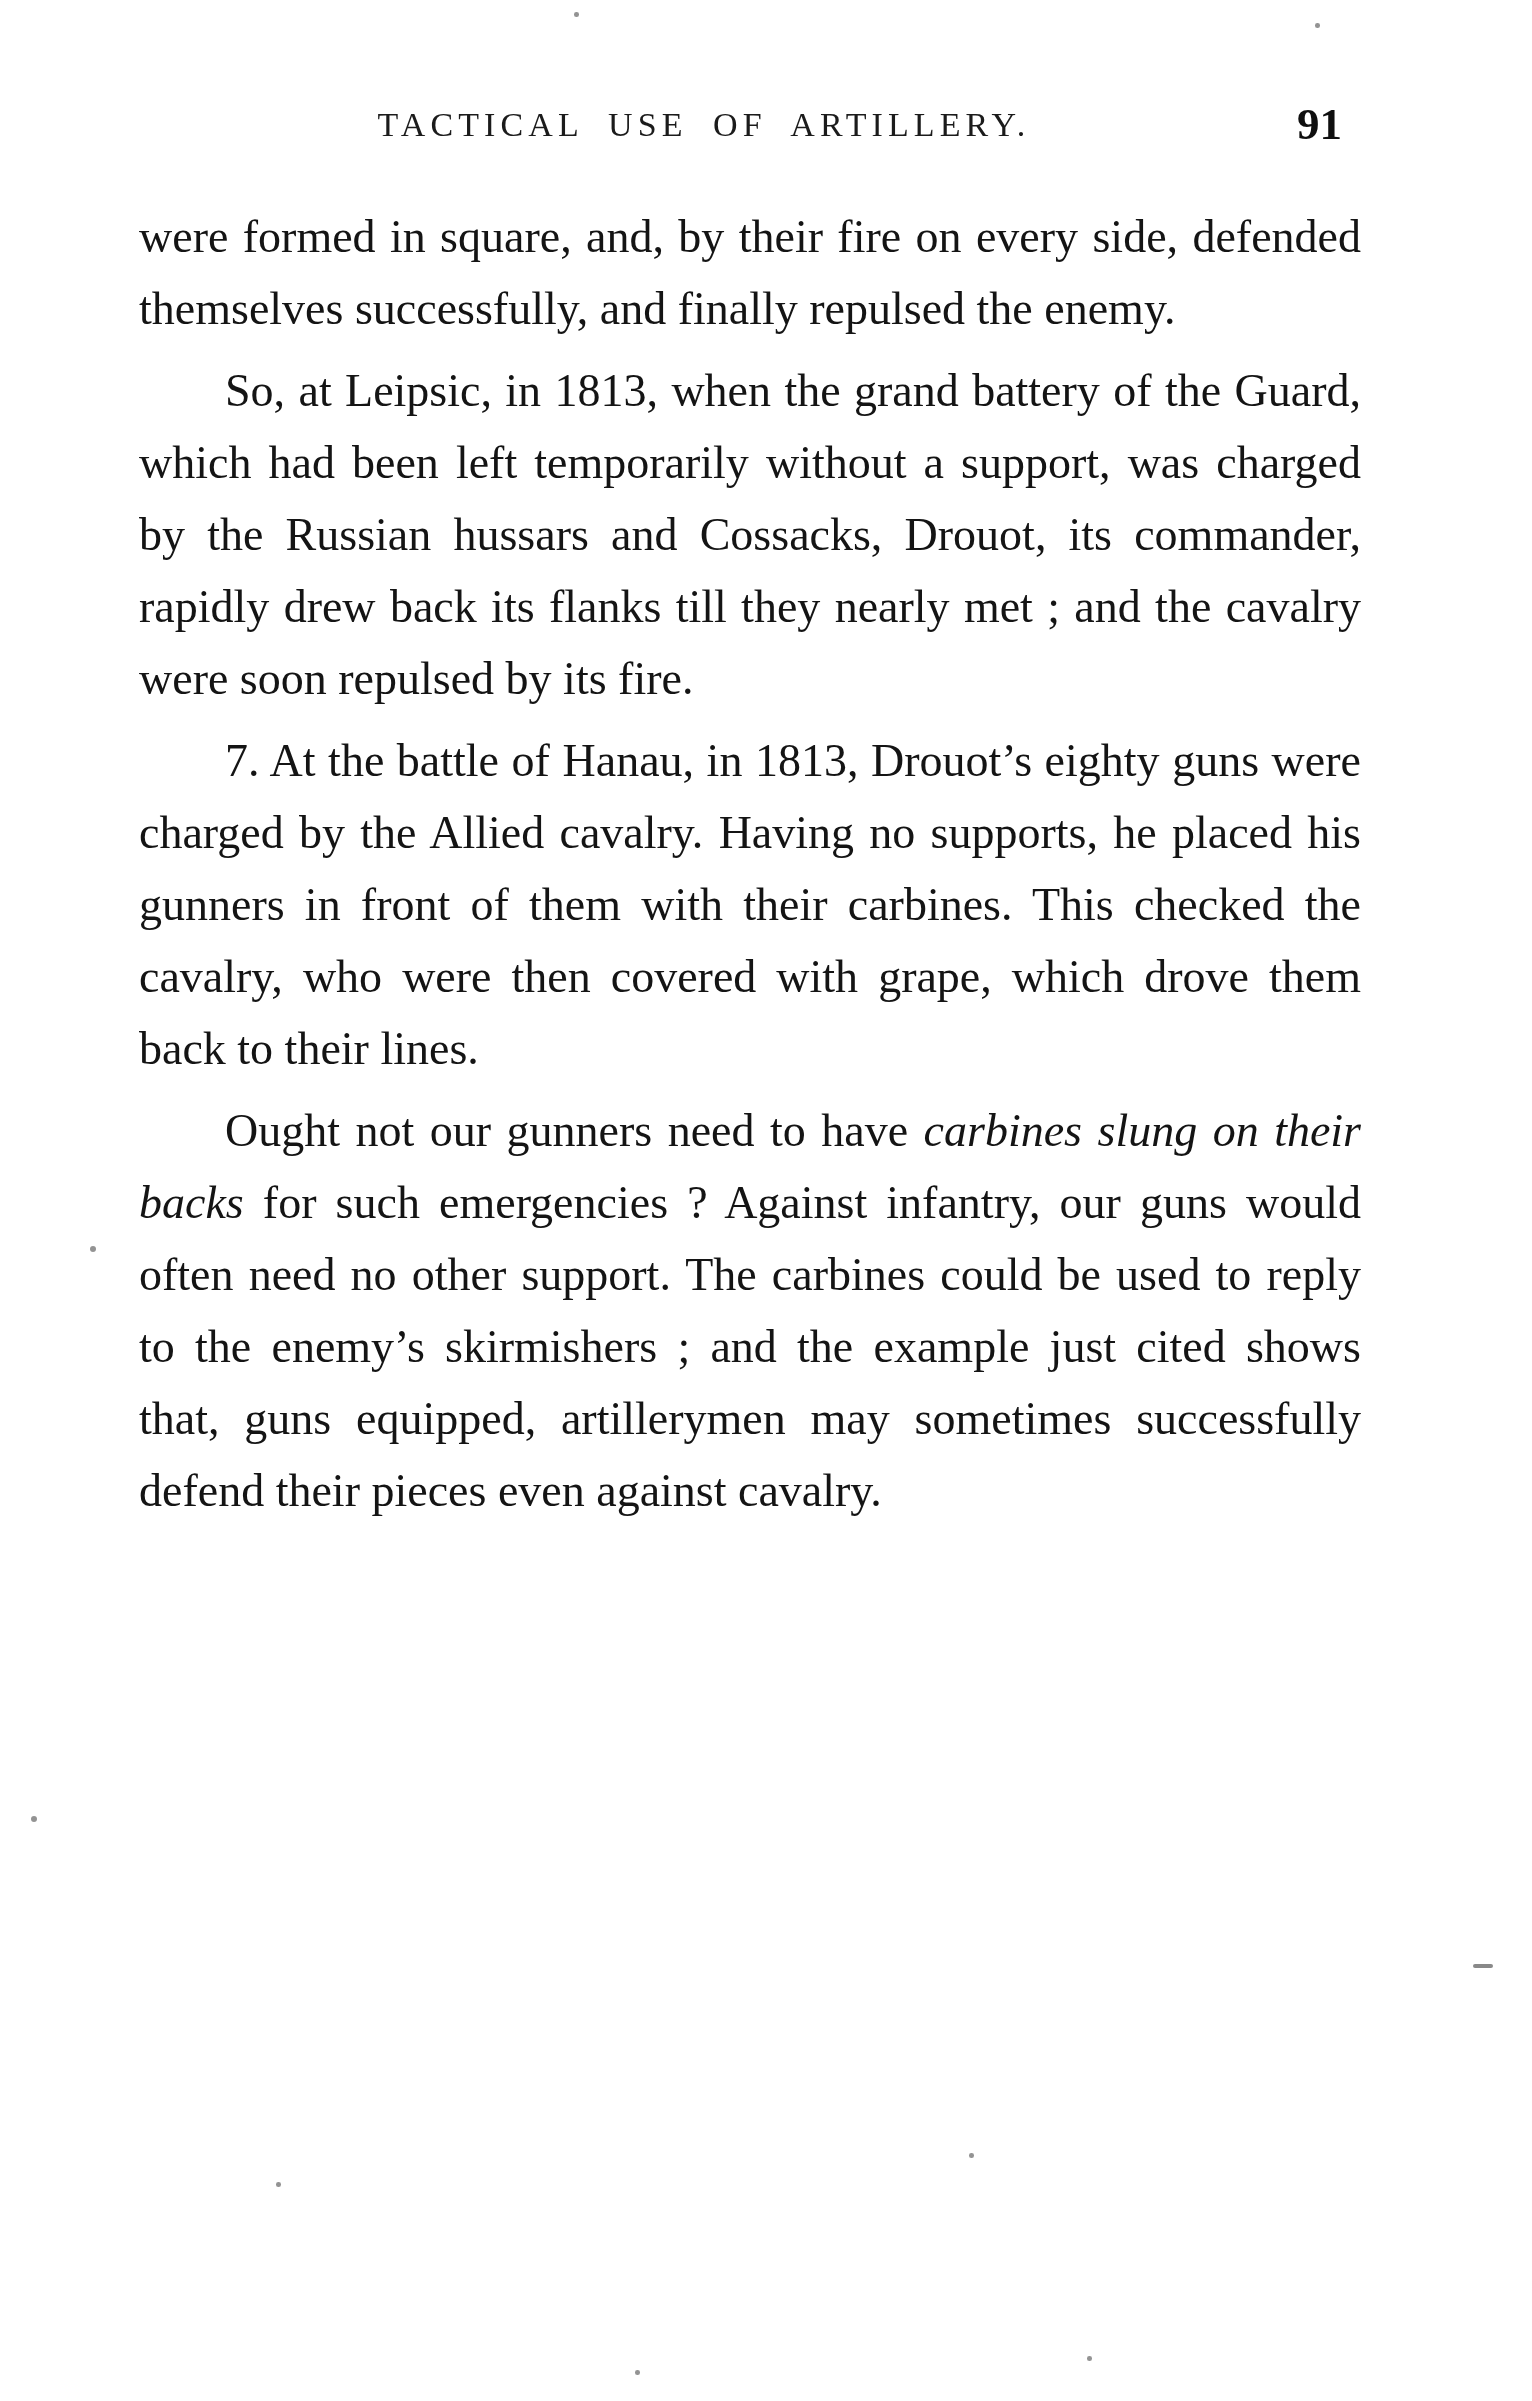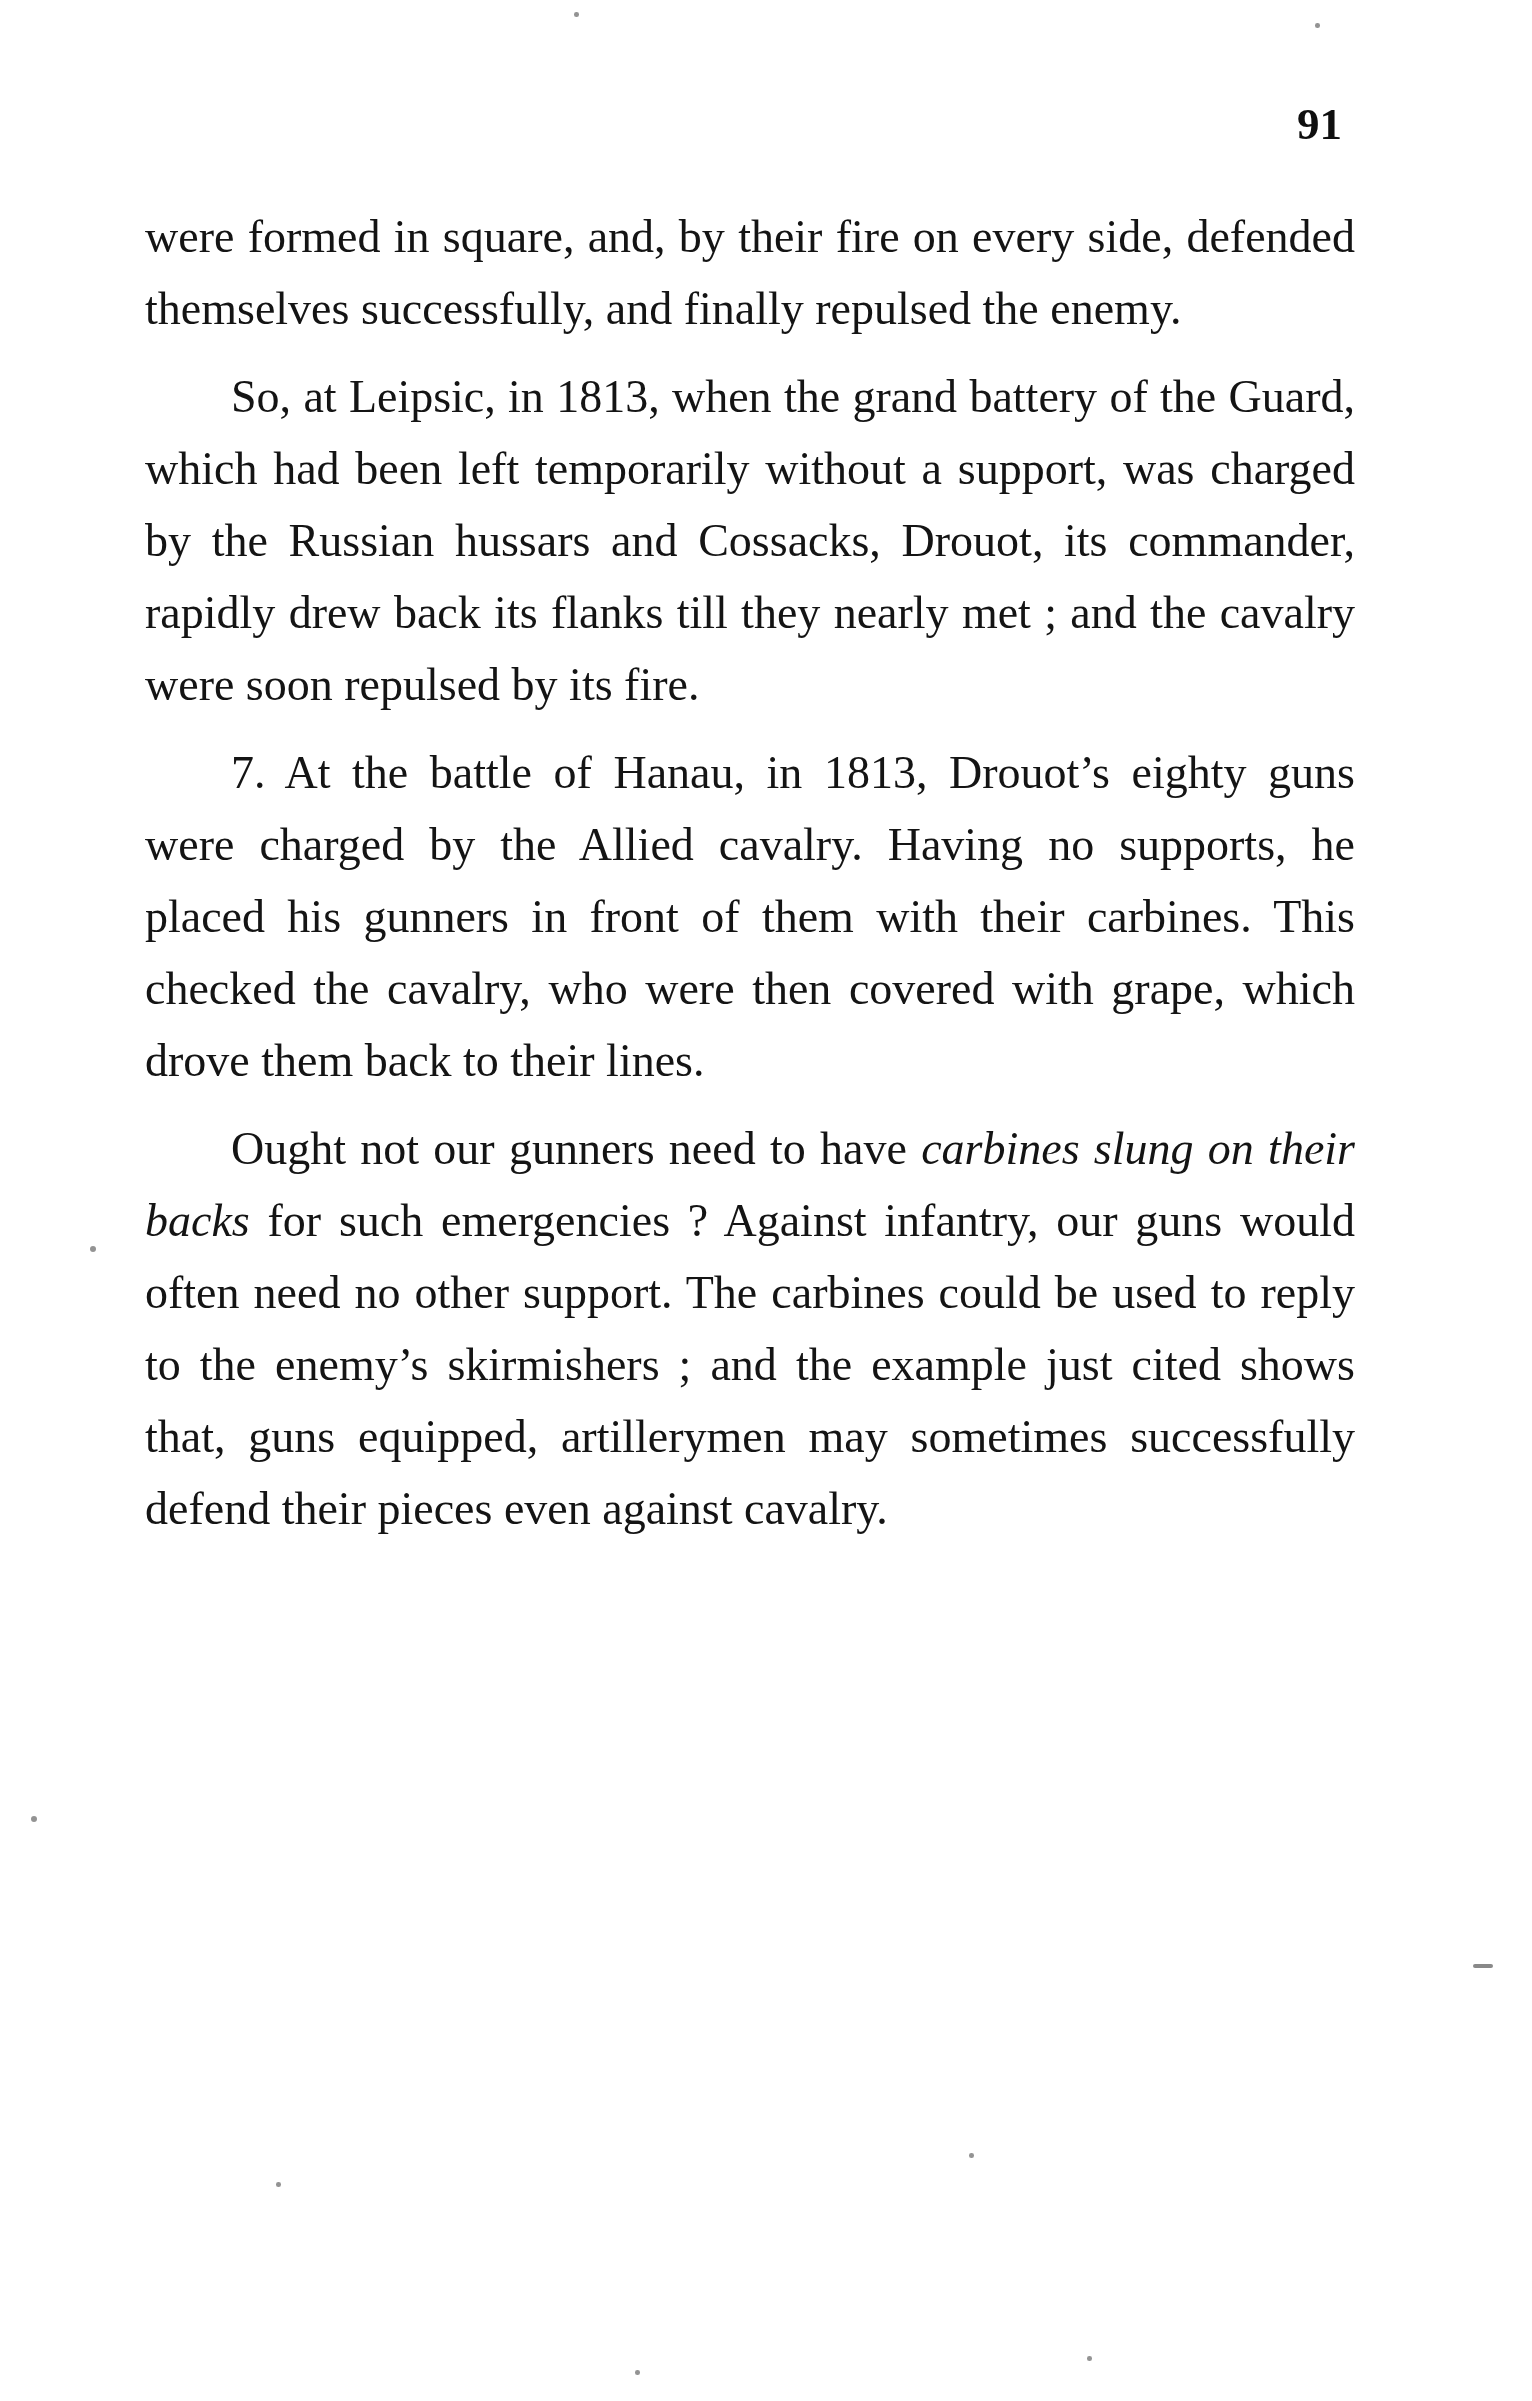--- a/index.html
+++ b/index.html
@@ -35,21 +35,21 @@
     }
     .page-number {
       position: absolute;
       right: 29px;
       top: -7.7px;
       font-size: 45px;
       font-weight: bold;
       color: #0f0f0f;
     }
     .page-body p {
-      margin: 16px;
+      margin: 10px;
       font-size: 46px;
       line-height: 72px;
       text-align: justify;
       text-indent: 86px;
       hyphens: auto;
       -webkit-hyphens: auto;
       color: #141414;
     }
     .page-body p.no-indent {
       text-indent: 0;
@@ -71,20 +71,21 @@
       border-radius: 2.3px;
       opacity: 0.6;
     }
   </style>
 </head>
 <body>
 
 <div class="page">
 
   <header class="page-header">
+    <div class="running-title">TACTICAL USE OF ARTILLERY.</div>
     <div class="page-number">91</div>
   </header>
 
   <main class="page-body">
     <p class="no-indent">were formed in square, and, by their fire on every side, defended themselves successfully, and finally repulsed the enemy.</p>
 
     <p>So, at Leipsic, in 1813, when the grand battery of the Guard, which had been left temporarily without a support, was charged by the Russian hussars and Cossacks, Drouot, its commander, rapidly drew back its flanks till they nearly met ; and the cavalry were soon repulsed by its fire.</p>
 
     <p>7. At the battle of Hanau, in 1813, Drouot’s eighty guns were charged by the Allied cavalry. Having no supports, he placed his gunners in front of them with their carbines.  This checked the cavalry, who were then covered with grape, which drove them back to their lines.</p>
 

